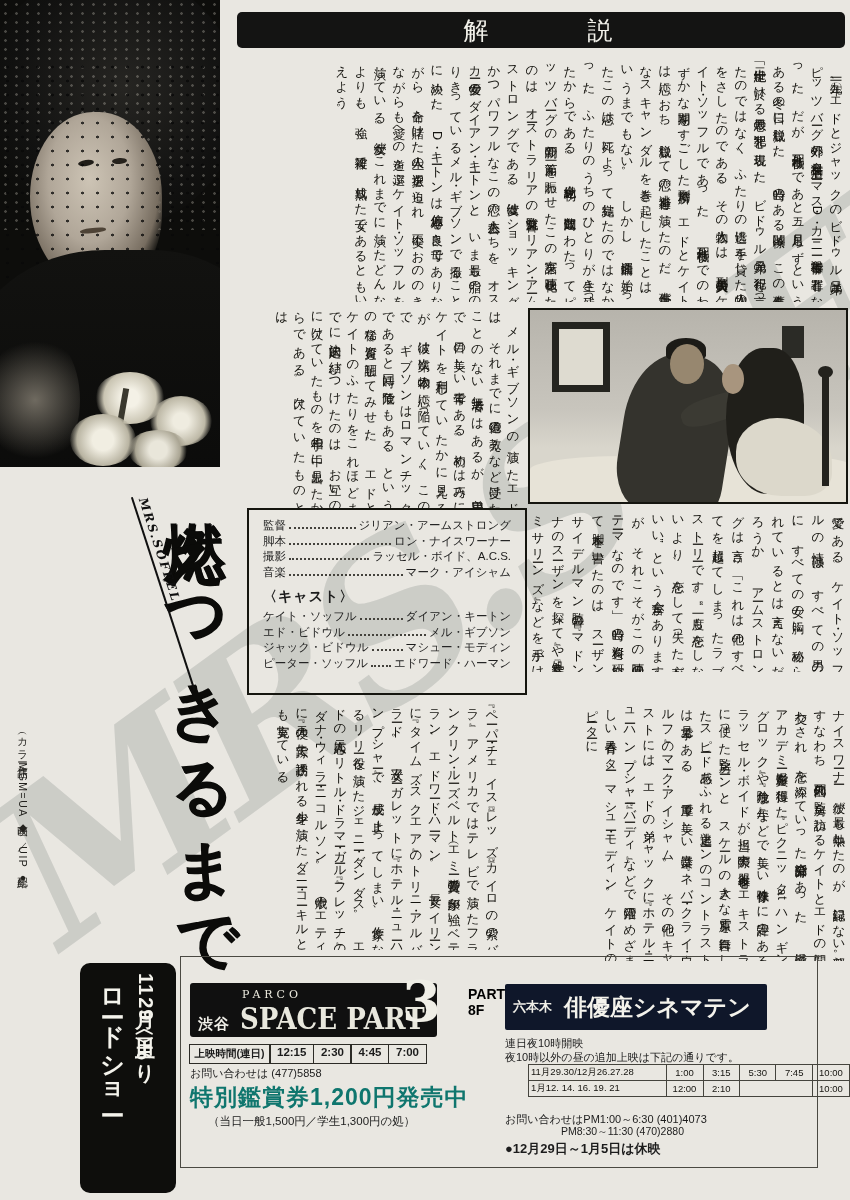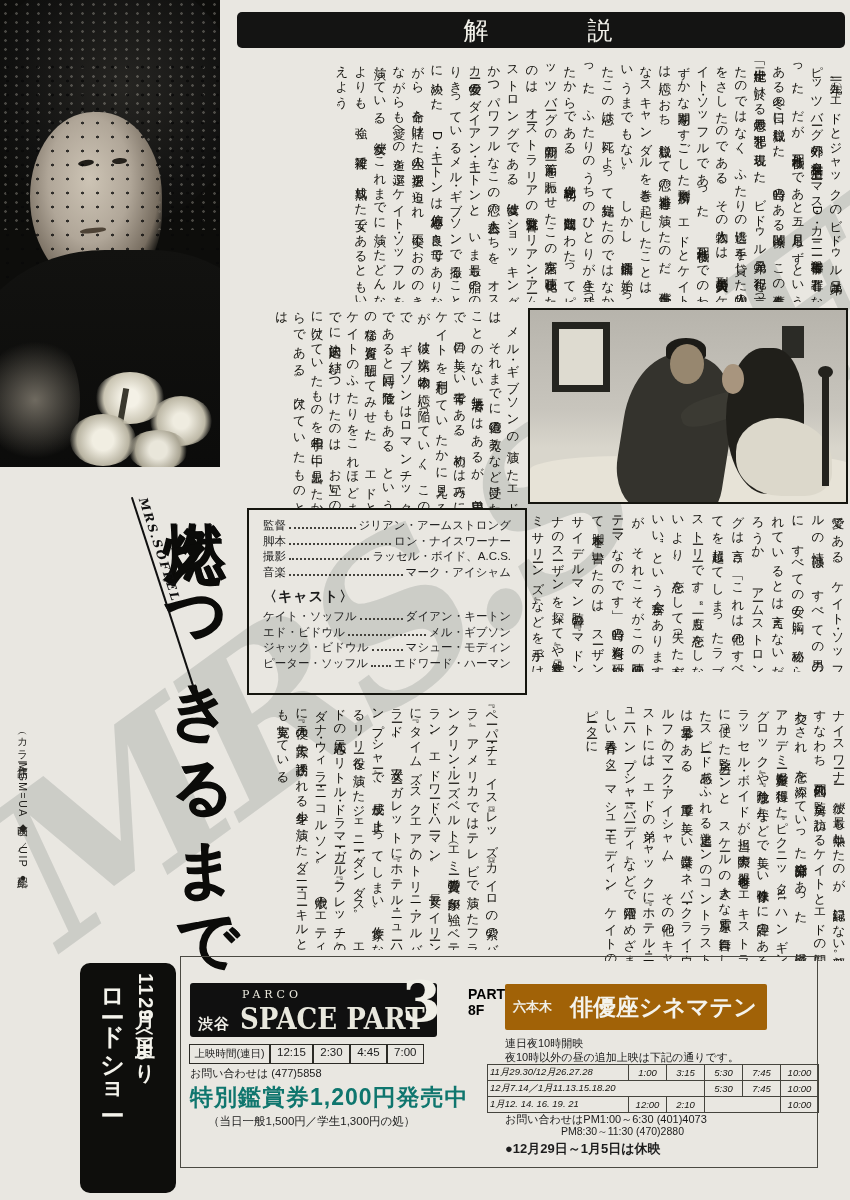--- a/index.html
+++ b/index.html
@@ -100,32 +100,32 @@
   .parco-box{left:190px;top:983px;width:247px;height:54px;background:#101010;border-radius:3px;z-index:3;overflow:visible;}
   .parco-area{position:absolute;left:8px;top:32px;color:#f0efe8;font-size:15px;font-weight:bold;letter-spacing:1px;}
   .parco-logo-top{position:absolute;left:52px;top:5px;color:#eceade;font-family:"DejaVu Serif",serif;
     font-size:11px;letter-spacing:4px;}
   .parco-logo-main{position:absolute;left:50px;top:18px;color:#e8e7dd;font-family:"DejaVu Serif",serif;
     font-size:26px;font-weight:bold;letter-spacing:0;transform:scaleY(1.15);transform-origin:left top;}
   .parco-logo-number{position:absolute;right:-4px;top:-10px;color:#efeee6;font-family:"DejaVu Serif",serif;
     font-size:56px;font-weight:bold;line-height:1;}
   .parco-floor{left:468px;top:986px;font-size:14px;font-weight:bold;line-height:16px;z-index:3;color:#000000;}
   .parco-times{left:190px;top:1044px;display:flex;z-index:3;}
-  .pt-cell{border:1.5px solid #2c2b26;padding:1px 7px;font-size:11.5px;margin-left:-1.5px;background:rgba(233,231,225,.0);}
+  .pt-cell{border:1.5px solid #2c2b26;padding:1px 7px;font-size:11.5px;margin-left:-1.5px;background:rgba(233,231,225,.0);font-weight:bold;}
   .pt-label{font-size:10.5px;padding:2px 5px;}
   .parco-phone{left:190px;top:1066px;font-size:11px;z-index:3;}
   .ticket-title{left:190px;top:1082px;font-size:23px;font-weight:bold;letter-spacing:1px;z-index:3;color:#0f766e;}
   .ticket-note{left:208px;top:1114px;font-size:11.5px;z-index:3;}
-  .haiyuza-box{left:505px;top:984px;width:262px;height:46px;background:#a16207;border-radius:2px;
-    display:flex;align-items:center;padding:0 8px;box-sizing:border-box;gap:18px;z-index:3;}
+  .haiyuza-box{left:505px;top:984px;width:262px;height:46px;background:#0f172a;border-radius:2px;
+    display:flex;align-items:center;padding:0 8px;box-sizing:border-box;gap:12px;z-index:3;}
   .haiyuza-area{color:#efeee7;font-size:13px;font-weight:bold;}
   .haiyuza-name{color:#f4f3ec;font-size:23px;font-weight:bold;letter-spacing:0px;white-space:nowrap;}
   .hz-note1{left:505px;top:1036px;font-size:11px;z-index:3;}
   .hz-note2{left:505px;top:1050px;font-size:11px;z-index:3;}
-  .hz-table{left:487px;top:1064px;border-collapse:collapse;z-index:3;position:absolute;font-style:italic;}
+  .hz-table{left:528px;top:1064px;border-collapse:collapse;z-index:3;position:absolute;}
   .hz-table td{border:1px solid #45443d;font-size:9.5px;padding:1px 2px;color:#15140f;white-space:nowrap;}
   .hz-table .tdate{width:136px;}
   .hz-table .ttime{width:33px;text-align:center;}
   .hz-phone1{left:505px;top:1112px;font-size:11px;z-index:3;}
   .hz-phone2{left:561px;top:1125px;font-size:10.5px;z-index:3;}
   .hz-closed{left:505px;top:1140px;font-size:13px;font-weight:bold;z-index:3;}
 </style>
 </head>
 <body>
 
@@ -259,26 +259,20 @@
     <span class="haiyuza-name">俳優座シネマテン</span>
   </div>
   <div class="abs hz-note1">連日夜10時開映</div>
   <div class="abs hz-note2">夜10時以外の昼の追加上映は下記の通りです。</div>
   <table class="hz-table">
     <tbody>
         <tr>
       <td class="tdate">11月29.30/12月26.27.28</td>
       <td class="ttime">1:00</td>
       <td class="ttime">3:15</td>
-      <td class="ttime">5:30</td>
-      <td class="ttime">7:45</td>
-      <td class="ttime">10:00</td>
-    </tr>
-    <tr>
-      <td class="tdate" colspan="3">12月7.14／1月11.13.15.18.20</td>
       <td class="ttime">5:30</td>
       <td class="ttime">7:45</td>
       <td class="ttime">10:00</td>
     </tr>
     <tr>
       <td class="tdate">1月12. 14. 16. 19. 21</td>
       <td class="ttime">12:00</td>
       <td class="ttime">2:10</td>
       <td class="ttime" colspan="2"></td>
       <td class="ttime">10:00</td>

